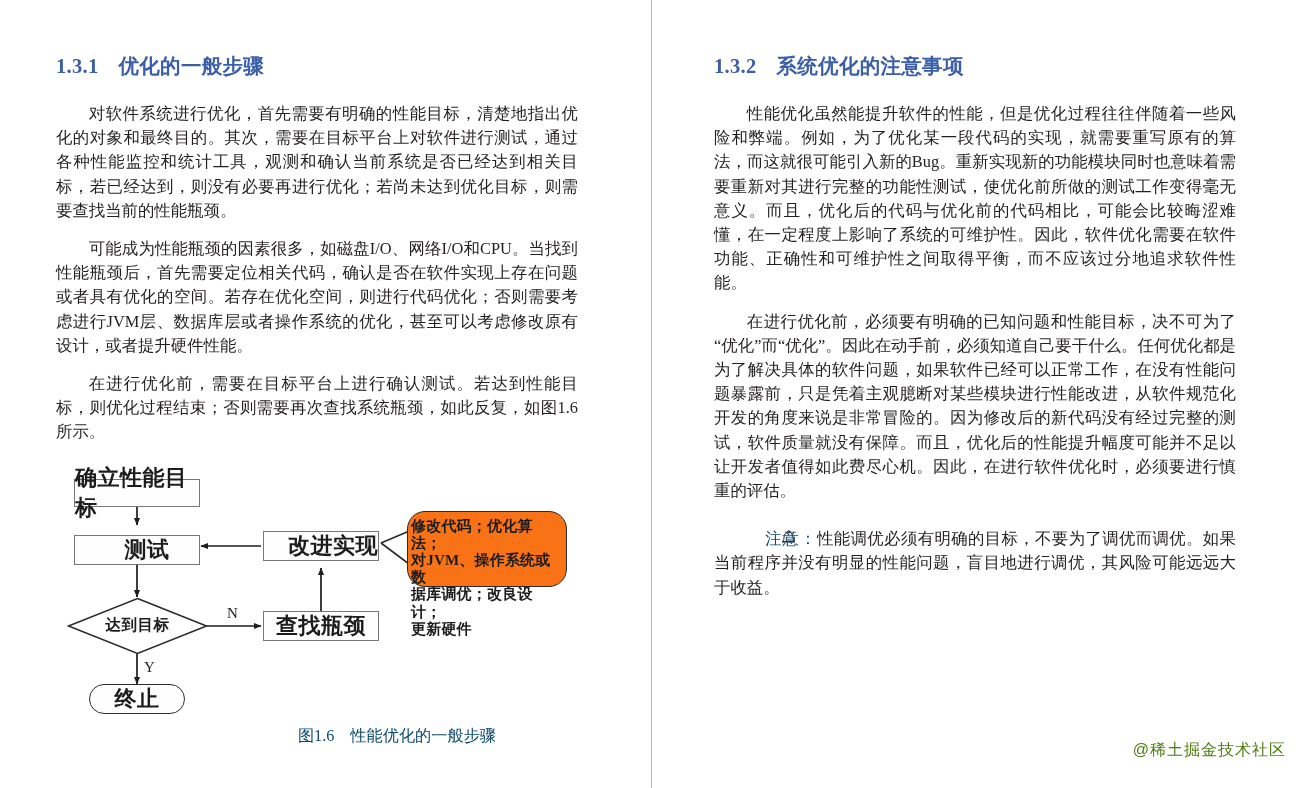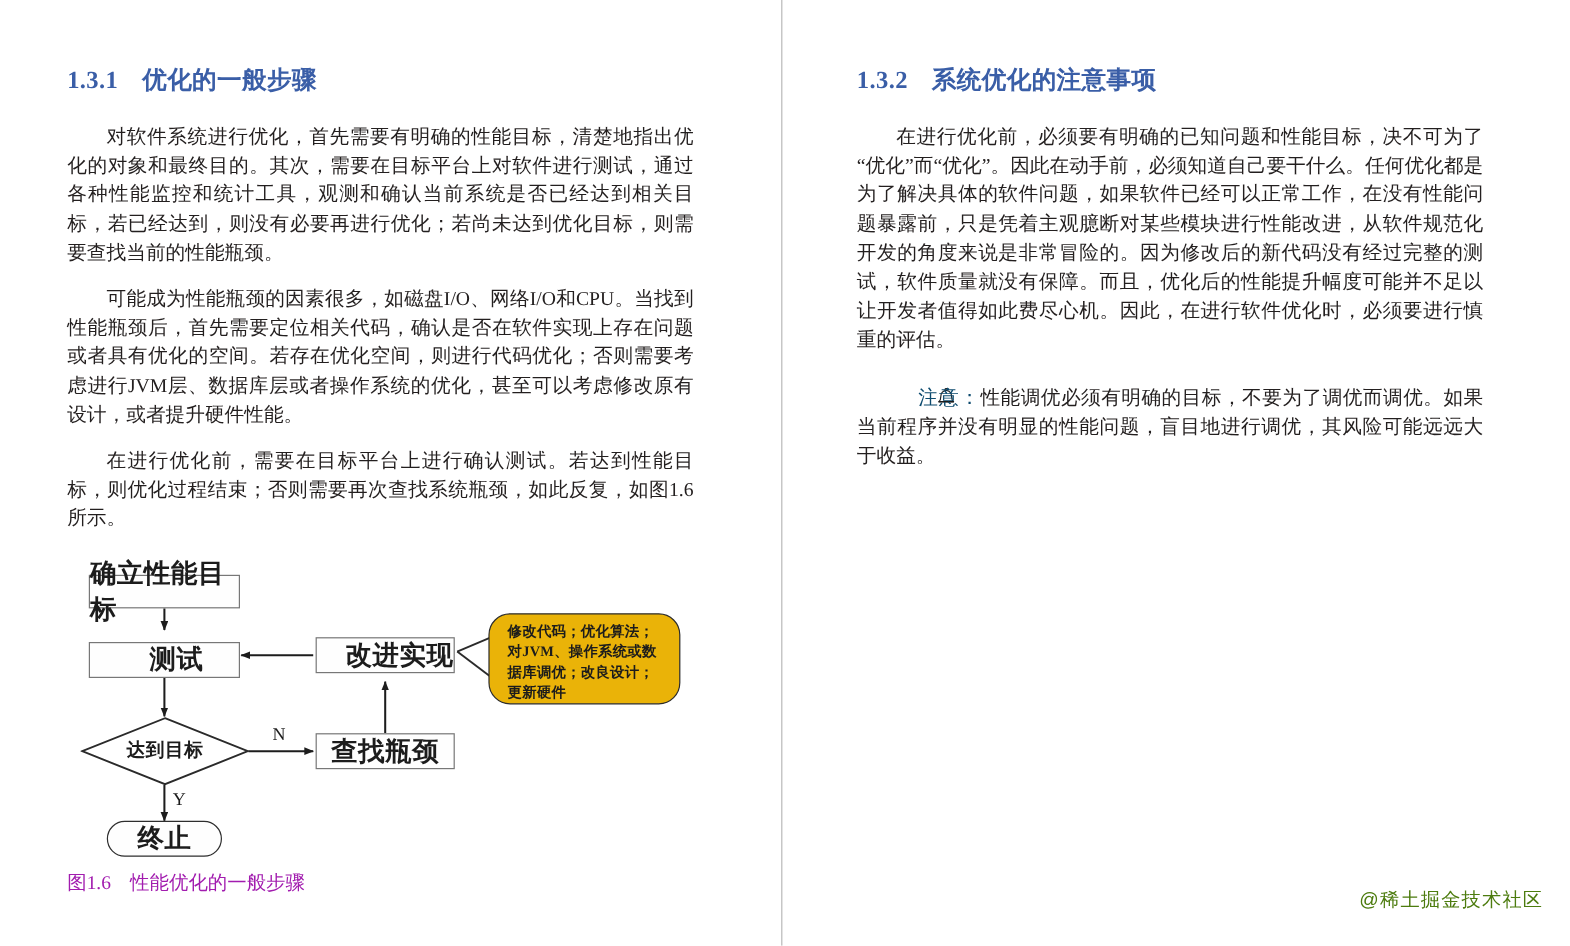--- a/index.html
+++ b/index.html
@@ -92,23 +92,23 @@
     position: relative;
     margin-top: 18px;
     width: 522px;
     height: 300px;
   }
   .fig-caption {
     position: absolute;
     left: 0;
     top: 262px;
     width: 440px;
-    text-align: left;
+    text-align: right;
     font-size: 16.2px;
-    color: #a21caf;
+    color: #0c4a6e;
   }
   .fig-caption .cap-num { margin-right: 16px; }
 
   .node {
     position: absolute;
     box-sizing: border-box;
     background: #fefefe;
     border: 1.6px solid #777777;
     display: flex;
     align-items: center;
@@ -139,23 +139,23 @@
     font-weight: 600;
     letter-spacing: 0.5px;
     color: #1c1c1c;
   }
 
   .callout {
     position: absolute;
     box-sizing: border-box;
     border: 1.6px solid #2b2b2b;
     border-radius: 18px;
-    background: #eab308;
-    padding: 6px 7px 6px 15px;
-    font-size: 12px;
+    background: #f97316;
+    padding: 6px 7px 6px 3px;
+    font-size: 15px;
     line-height: 17.2px;
     font-weight: 600;
     color: #1c1c1c;
     letter-spacing: 0.2px;
   }
 
   .edge-label {
     position: absolute;
     font-size: 15px;
     font-family: "Liberation Serif", "DejaVu Serif", serif;
@@ -266,20 +266,21 @@
 
 <div class="gutter"></div>
 
 <div class="page page-right">
   <div class="col-inner">
 
     <h2 class="sec-heading">
       <span class="num">1.3.2</span><span>系统优化的注意事项</span>
     </h2>
 
+    <p class="body">性能优化虽然能提升软件的性能，但是优化过程往往伴随着一些风险和弊端。例如，为了优化某一段代码的实现，就需要重写原有的算法，而这就很可能引入新的Bug。重新实现新的功能模块同时也意味着需要重新对其进行完整的功能性测试，使优化前所做的测试工作变得毫无意义。而且，优化后的代码与优化前的代码相比，可能会比较晦涩难懂，在一定程度上影响了系统的可维护性。因此，软件优化需要在软件功能、正确性和可维护性之间取得平衡，而不应该过分地追求软件性能。</p>
     <p class="body">在进行优化前，必须要有明确的已知问题和性能目标，决不可为了“优化”而“优化”。因此在动手前，必须知道自己要干什么。任何优化都是为了解决具体的软件问题，如果软件已经可以正常工作，在没有性能问题暴露前，只是凭着主观臆断对某些模块进行性能改进，从软件规范化开发的角度来说是非常冒险的。因为修改后的新代码没有经过完整的测试，软件质量就没有保障。而且，优化后的性能提升幅度可能并不足以让开发者值得如此费尽心机。因此，在进行软件优化时，必须要进行慎重的评估。</p>
 
     <p class="note-para">
       <span class="bell-icon">
         <svg viewBox="0 0 24 24" width="17" height="17">
           <path d="M12 3.2 C12.9 3.2 13.4 2.7 13.4 2.1 C13.4 1.5 12.8 1.0 12 1.0
                    C11.2 1.0 10.6 1.5 10.6 2.1 C10.6 2.7 11.1 3.2 12 3.2 Z" fill="none" stroke="#1d1d1d" stroke-width="1.3"></path>
           <path d="M12 3.4 C7.8 3.4 5.6 6.6 5.6 11.0 C5.6 14.0 4.6 15.6 3.3 16.6
                    L20.7 16.6 C19.4 15.6 18.4 14.0 18.4 11.0 C18.4 6.6 16.2 3.4 12 3.4 Z" fill="none" stroke="#1d1d1d" stroke-width="1.4" stroke-linejoin="round"></path>
           <line x1="3.0" y1="16.8" x2="21.0" y2="16.8" stroke="#1d1d1d" stroke-width="1.4"></line>

